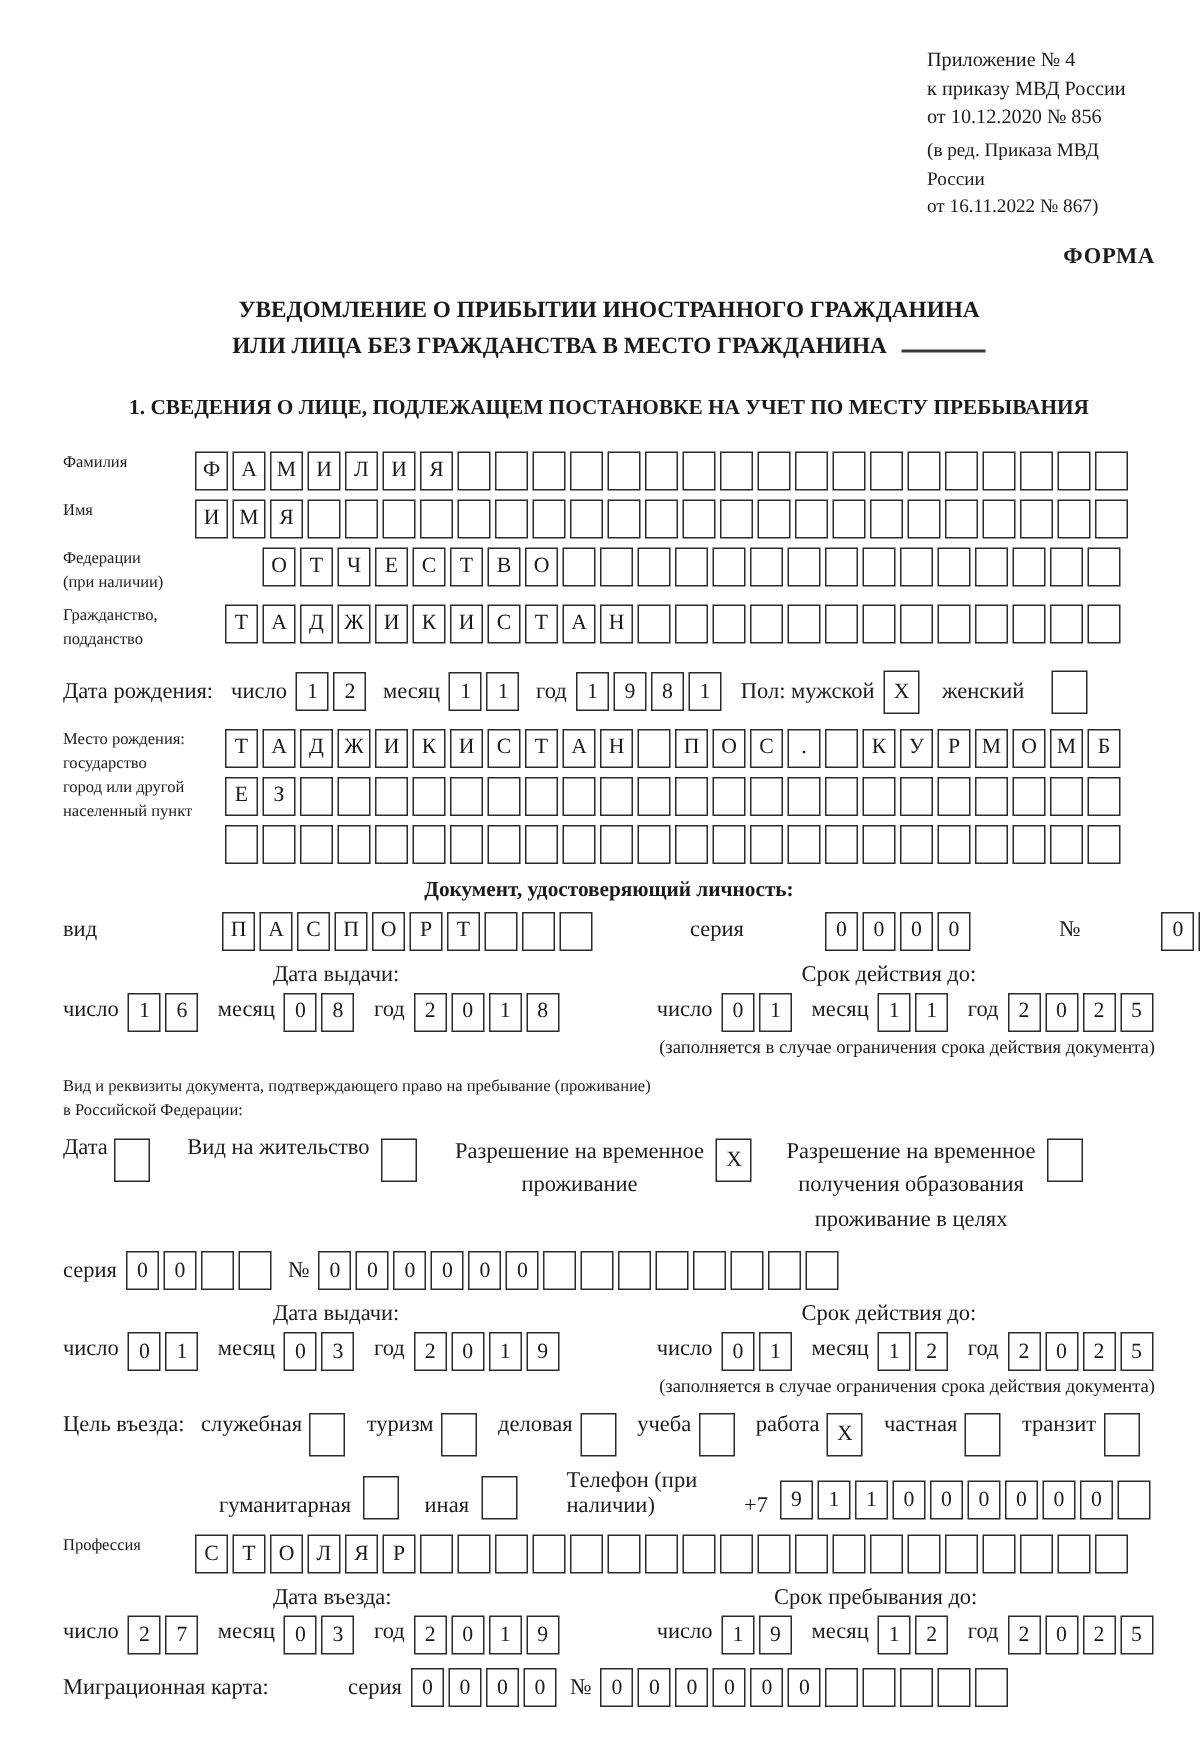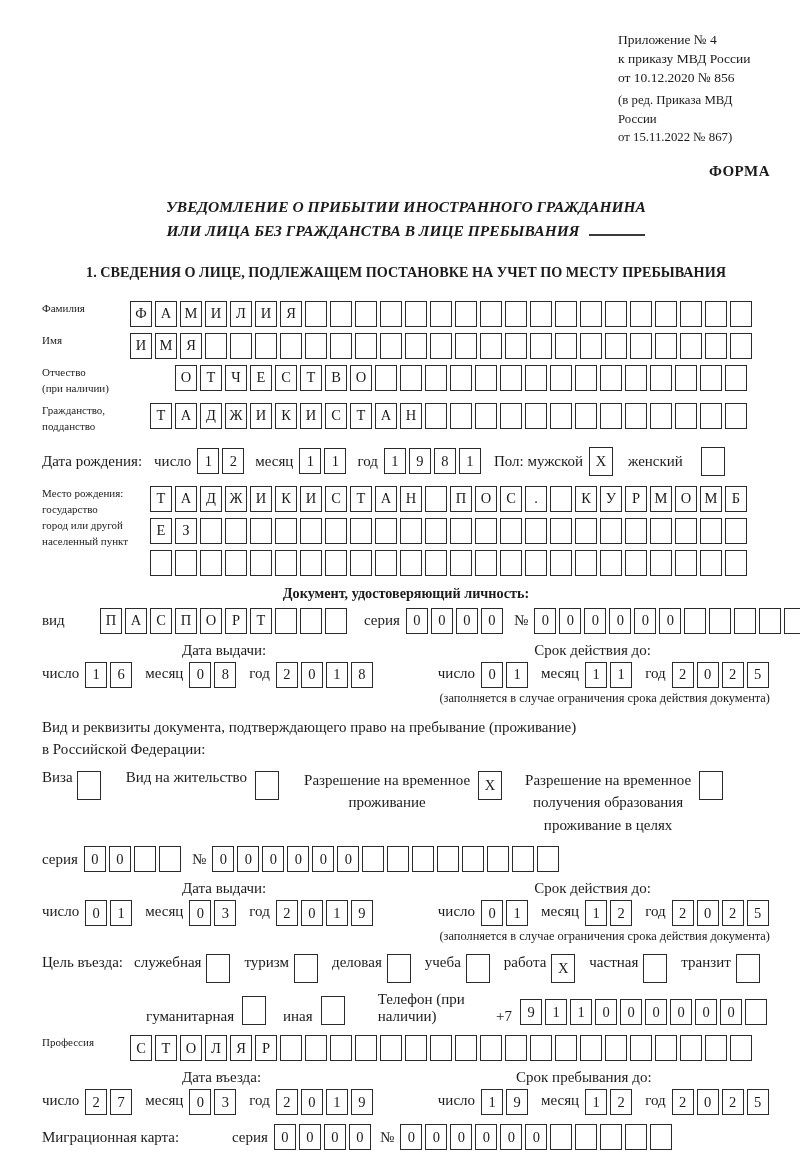--- a/index.html
+++ b/index.html
@@ -8,21 +8,21 @@
     font-family:"Liberation Serif","DejaVu Serif",serif;color:#1b1b1b;
   }
   .page{box-sizing:border-box;width:800px;height:1163px;padding:30px 30px 0 42px;}
 
   
   .appendix{margin-left:576px;font-size:13.5px;line-height:1.42;}
   .edition{margin-left:576px;font-size:12.8px;line-height:1.42;margin-top:4px;}
   .form-label{text-align:right;font-weight:bold;font-size:15px;margin-top:17px;letter-spacing:.5px;}
 
   
-  .title{margin-top:15px;text-align:center;font-weight:bold;font-size:15.5px;line-height:1.55;font-style:italic;}
+  .title{margin-top:15px;text-align:center;font-weight:bold;font-size:15.5px;line-height:1.55;}
   .blank-line{display:inline-block;width:56px;border-bottom:2px solid #3a3a3a;height:13px;margin-left:10px;}
   .section-heading{margin-top:21px;font-weight:bold;font-size:14.2px;text-align:center;white-space:nowrap;}
 
   
   .cellrow{display:flex;align-items:flex-start;margin-top:6px;}
   .rowlabel{font-size:11px;line-height:1.45;flex:0 0 auto;}
   .w88{width:88px;} .w108{width:108px;} .w133{width:133px;}
   .cells{display:flex;flex:0 0 auto;}
   .cell{
     box-sizing:content-box;width:20px;height:24px;border:1.6px solid #2b2b2b;
@@ -34,21 +34,21 @@
   .gap10{margin-left:10px;}
 
   
   .datelabels{display:flex;font-size:15px;margin-top:8px;}
   .datevals{display:flex;align-items:flex-start;margin-top:3px;}
   .dg{display:flex;align-items:flex-start;}
   .dg .inlbl{margin-top:3px;}
   .fineprint{font-size:12.4px;text-align:right;margin-top:3px;}
 
   .doc-heading{font-weight:bold;font-size:14.2px;text-align:center;margin-top:9px;}
-  .intro{font-size:15px;margin-top:10px;line-height:1.5;}
+  .intro{font-size:11px;margin-top:10px;line-height:1.5;}
 
   
   .permits{display:flex;align-items:flex-start;margin-top:8px;font-size:15px;}
   .pgroup{display:flex;align-items:flex-start;}
   .pstack{text-align:center;line-height:1.5;}
   .pstack div{white-space:nowrap;}
   .permits .cbox{margin-left:8px;margin-top:2px;}
 
   
   .purpose{display:flex;align-items:flex-start;margin-top:10px;font-size:15px;flex-wrap:nowrap;}
@@ -61,27 +61,27 @@
 
 <div class="page">
 
   <div class="appendix">
     <div>Приложение № 4</div>
     <div>к приказу МВД России</div>
     <div>от 10.12.2020 № 856</div>
   </div>
   <div class="edition">
     <div>(в ред. Приказа МВД России</div>
-    <div>от 15.11.2022 № 867)</div>
+    <div>от 16.11.2022 № 867)</div>
   </div>
   <div class="form-label">ФОРМА</div>
 
   <div class="title">
     <div>УВЕДОМЛЕНИЕ О ПРИБЫТИИ ИНОСТРАННОГО ГРАЖДАНИНА</div>
-    <div><span>ИЛИ ЛИЦА БЕЗ ГРАЖДАНСТВА В ЛИЦЕ ПРЕБЫВАНИЯ</span><span class="blank-line"></span></div>
+    <div><span>ИЛИ ЛИЦА БЕЗ ГРАЖДАНСТВА В МЕСТО ГРАЖДАНИНА</span><span class="blank-line"></span></div>
   </div>
 
   <div class="section-heading">1. СВЕДЕНИЯ О ЛИЦЕ, ПОДЛЕЖАЩЕМ ПОСТАНОВКЕ НА УЧЕТ ПО МЕСТУ ПРЕБЫВАНИЯ</div>
 
   <div class="cellrow" style="margin-top:20px;">
     <div class="rowlabel w88">Фамилия</div>
     <div class="cells">
         <span class="cell">Ф</span>
         <span class="cell">А</span>
         <span class="cell">М</span>
@@ -136,21 +136,21 @@
         <span class="cell"></span>
         <span class="cell"></span>
         <span class="cell"></span>
         <span class="cell"></span>
         <span class="cell"></span>
       </div>
   </div>
 
   <div class="cellrow">
     <div class="rowlabel w133">
-      <div>Отчество</div>
+      <div>Федерации</div>
       <div>(при наличии)</div>
     </div>
     <div class="cells">
         <span class="cell">О</span>
         <span class="cell">Т</span>
         <span class="cell">Ч</span>
         <span class="cell">Е</span>
         <span class="cell">С</span>
         <span class="cell">Т</span>
         <span class="cell">В</span>
@@ -319,21 +319,21 @@
           <span class="cell"></span>
           <span class="cell"></span>
           <span class="cell"></span>
           <span class="cell"></span>
         </div>
     </div>
   </div>
 
   <div class="doc-heading">Документ, удостоверяющий личность:</div>
 
-  <div class="cellrow" style="align-items:center;">
+  <div class="cellrow" style="align-items:center;gap:48px;">
     <span class="inlbl" style="margin-top:0;width:52px;">вид</span>
     <div class="cells">
         <span class="cell">П</span>
         <span class="cell">А</span>
         <span class="cell">С</span>
         <span class="cell">П</span>
         <span class="cell">О</span>
         <span class="cell">Р</span>
         <span class="cell">Т</span>
         <span class="cell"></span>
@@ -409,21 +409,21 @@
   </div>
   <div class="fineprint">(заполняется в случае ограничения срока действия документа)</div>
 
   <div class="intro">
     <div>Вид и реквизиты документа, подтверждающего право на пребывание (проживание)</div>
     <div>в Российской Федерации:</div>
   </div>
 
   <div class="permits">
     <div class="pgroup">
-      <span>Виза</span>
+      <span>Дата</span>
       <div class="cells cbox" style="margin-left:4px;">
           <span class="cell"></span>
         </div>
     </div>
     <div class="pgroup" style="margin-left:22px;text-align:right;">
       <span>Вид на жительство</span>
       <div class="cells cbox">
           <span class="cell"></span>
         </div>
     </div>

